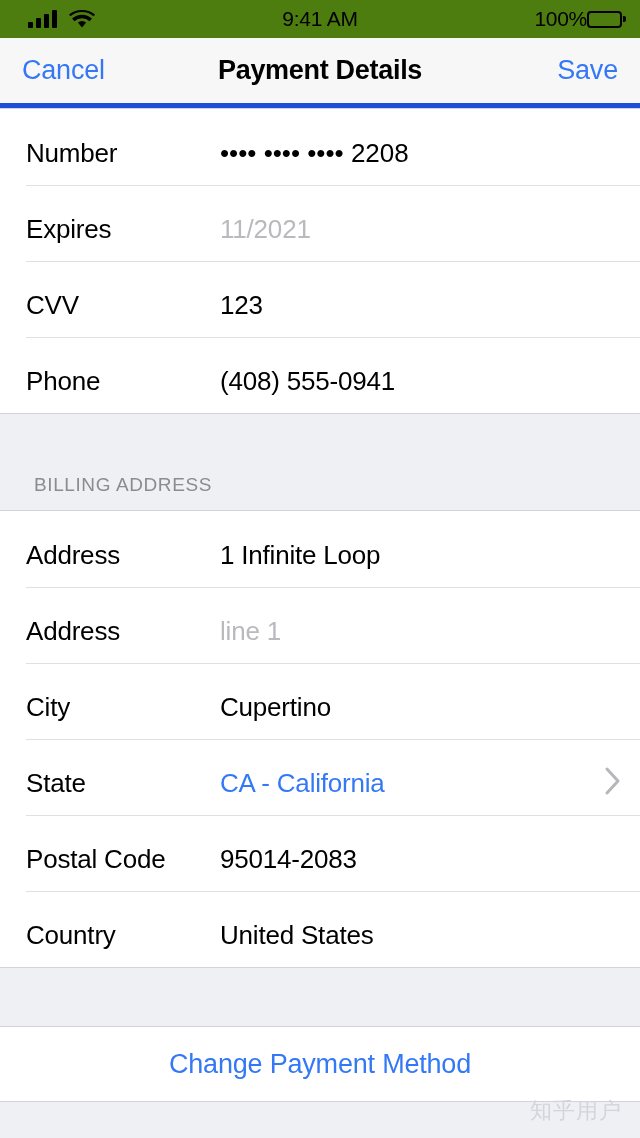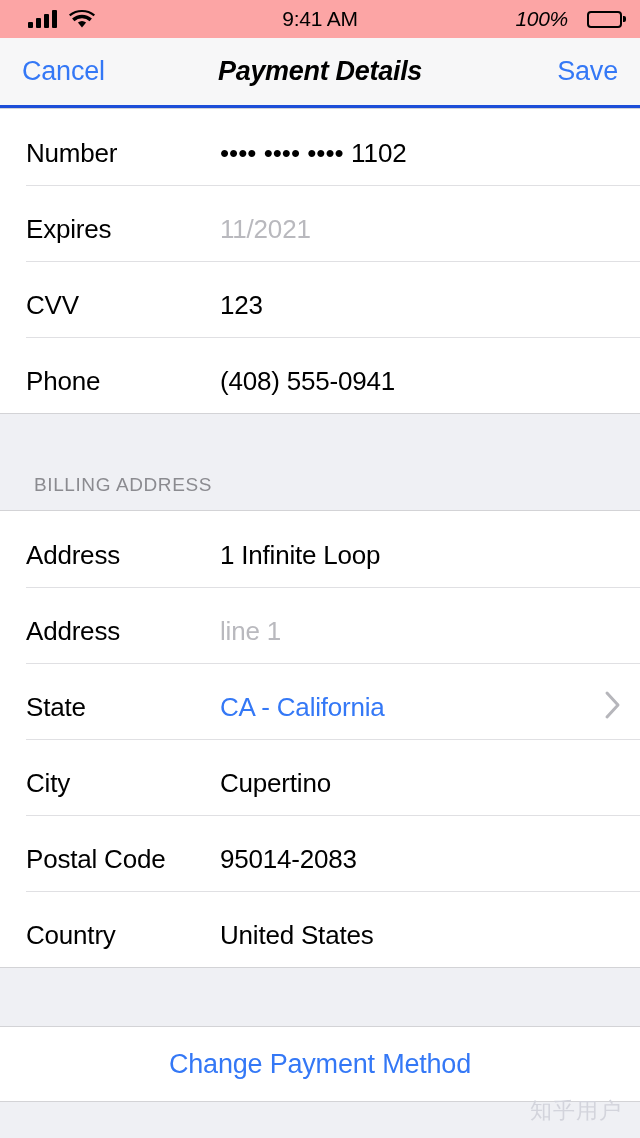--- a/index.html
+++ b/index.html
@@ -19,21 +19,21 @@
     width: 640px;
     height: 1138px;
     background: #eff0f4;
     display: flex;
     flex-direction: column;
   }
 
   
   .statusbar {
     height: 38px;
-    background: #fca5a5;
+    background: #4d7c0f;
     display: flex;
     align-items: center;
     padding: 0 14px 0 28px;
     box-sizing: border-box;
     flex: 0 0 auto;
     position: relative;
   }
   .sb-left {
     display: flex;
     align-items: center;
@@ -62,24 +62,23 @@
     text-align: center;
     font-size: 21px;
     font-weight: 400;
     color: #000;
     letter-spacing: -0.2px;
   }
   .sb-right {
     margin-left: auto;
     display: flex;
     align-items: center;
-    gap: 19px;
+    gap: 0;
     position: relative;
     z-index: 2;
-    font-style: italic;
   }
   .sb-battery-pct {
     font-size: 21px;
     color: #000;
     letter-spacing: -0.3px;
   }
   .battery {
     display: flex;
     align-items: center;
   }
@@ -101,21 +100,21 @@
     height: 6px;
     background: #000;
     border-radius: 0 2px 2px 0;
     margin-left: 1px;
   }
 
   
   .navbar {
     height: 70px;
     background: #f7f7f8;
-    border-bottom: 3px solid #1d4ed8;
+    border-bottom: 5px solid #1d4ed8;
     display: flex;
     align-items: center;
     padding: 0 22px;
     box-sizing: border-box;
     flex: 0 0 auto;
     position: relative;
   }
   .nav-btn {
     font-size: 27px;
     color: #3478f6;
@@ -128,21 +127,20 @@
   }
   .nav-title {
     position: absolute;
     left: 0; right: 0;
     text-align: center;
     font-size: 27px;
     font-weight: 700;
     color: #000;
     letter-spacing: -0.3px;
     pointer-events: none;
-    font-style: italic;
   }
   .nav-right { margin-left: auto; z-index: 2; }
   .nav-left { z-index: 2; }
 
   
   .content {
     flex: 1 1 auto;
     background: #eff0f4;
     display: flex;
     flex-direction: column;
@@ -283,21 +281,21 @@
     <button class="nav-btn nav-left">Cancel</button>
     <div class="nav-title">Payment Details</div>
     <button class="nav-btn nav-right">Save</button>
   </div>
 
   <div class="content">
 
     <div class="group">
       <div class="row">
         <span class="row-label">Number</span>
-        <span class="row-value mask">•••• •••• •••• 1102</span>
+        <span class="row-value mask">•••• •••• •••• 2208</span>
       </div>
       <div class="row">
         <span class="row-label">Expires</span>
         <span class="row-value placeholder">11/2021</span>
       </div>
       <div class="row">
         <span class="row-label">CVV</span>
         <span class="row-value">123</span>
       </div>
       <div class="row">
@@ -311,35 +309,35 @@
     </div>
 
     <div class="group">
       <div class="row">
         <span class="row-label">Address</span>
         <span class="row-value">1 Infinite Loop</span>
       </div>
       <div class="row">
         <span class="row-label">Address</span>
         <span class="row-value placeholder">line 1</span>
+      </div>
+      <div class="row">
+        <span class="row-label">City</span>
+        <span class="row-value">Cupertino</span>
       </div>
       <div class="row">
         <span class="row-label">State</span>
         <span class="row-value link">CA - California</span>
         <span class="chevron">
           <svg width="18" height="30" viewBox="0 0 18 30">
             <path d="M3 3 L14 15 L3 27" stroke="#b6b6bb" stroke-width="3" fill="none" stroke-linecap="round" stroke-linejoin="round"></path>
           </svg>
         </span>
       </div>
       <div class="row">
-        <span class="row-label">City</span>
-        <span class="row-value">Cupertino</span>
-      </div>
-      <div class="row">
         <span class="row-label">Postal Code</span>
         <span class="row-value">95014-2083</span>
       </div>
       <div class="row">
         <span class="row-label">Country</span>
         <span class="row-value">United States</span>
       </div>
     </div>
 
     <div class="plain-gap" style="height:58px"></div>

